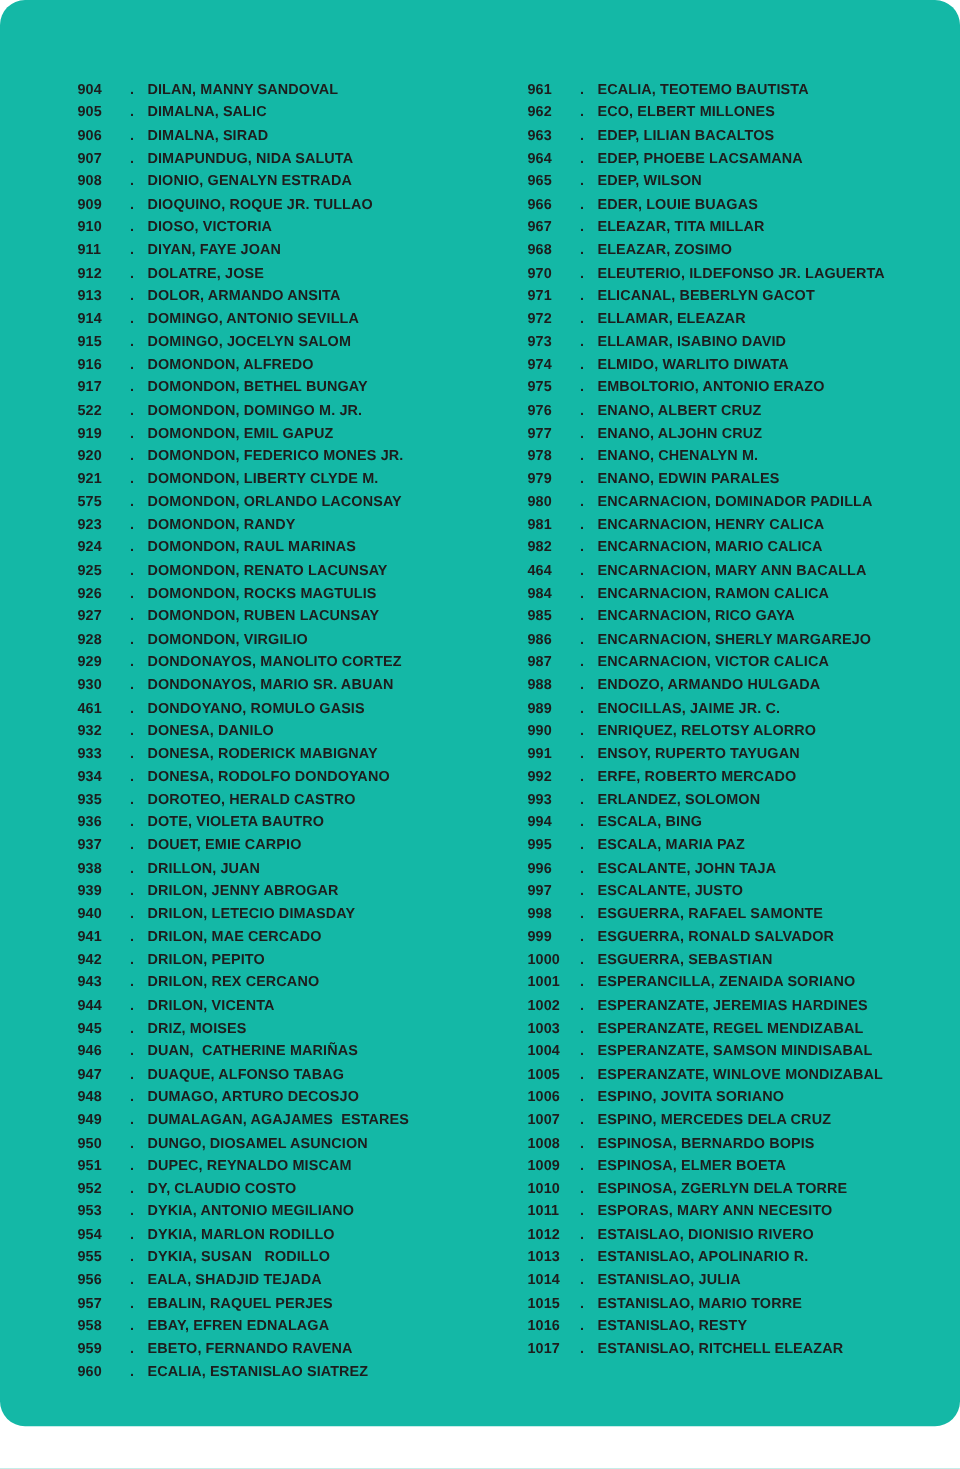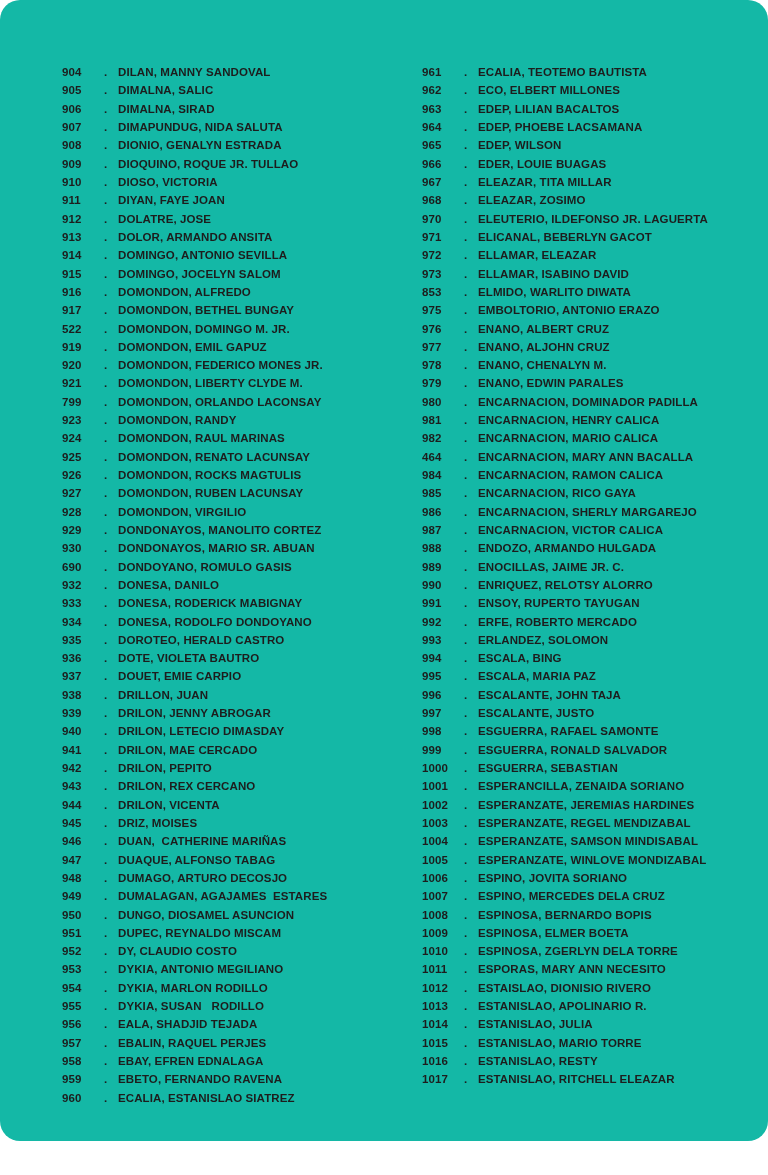--- a/index.html
+++ b/index.html
@@ -138,21 +138,21 @@
     <span class="nm">DOMONDON, FEDERICO MONES JR.</span>
   </div>
 
   <div class="row">
     <span class="num">921</span>
     <span class="sep">.</span>
     <span class="nm">DOMONDON, LIBERTY CLYDE M.</span>
   </div>
 
   <div class="row">
-    <span class="num">799</span>
+    <span class="num">575</span>
     <span class="sep">.</span>
     <span class="nm">DOMONDON, ORLANDO LACONSAY</span>
   </div>
 
   <div class="row">
     <span class="num">923</span>
     <span class="sep">.</span>
     <span class="nm">DOMONDON, RANDY</span>
   </div>
 
@@ -192,21 +192,21 @@
     <span class="nm">DONDONAYOS, MANOLITO CORTEZ</span>
   </div>
 
   <div class="row">
     <span class="num">930</span>
     <span class="sep">.</span>
     <span class="nm">DONDONAYOS, MARIO SR. ABUAN</span>
   </div>
 
   <div class="row">
-    <span class="num">690</span>
+    <span class="num">461</span>
     <span class="sep">.</span>
     <span class="nm">DONDOYANO, ROMULO GASIS</span>
   </div>
 
   <div class="row">
     <span class="num">932</span>
     <span class="sep">.</span>
     <span class="nm">DONESA, DANILO</span>
   </div>
 
@@ -446,21 +446,21 @@
     <span class="nm">ELLAMAR, ELEAZAR</span>
   </div>
 
   <div class="row">
     <span class="num">973</span>
     <span class="sep">.</span>
     <span class="nm">ELLAMAR, ISABINO DAVID</span>
   </div>
 
   <div class="row">
-    <span class="num">853</span>
+    <span class="num">974</span>
     <span class="sep">.</span>
     <span class="nm">ELMIDO, WARLITO DIWATA</span>
   </div>
 
   <div class="row">
     <span class="num">975</span>
     <span class="sep">.</span>
     <span class="nm">EMBOLTORIO, ANTONIO ERAZO</span>
   </div>
 

